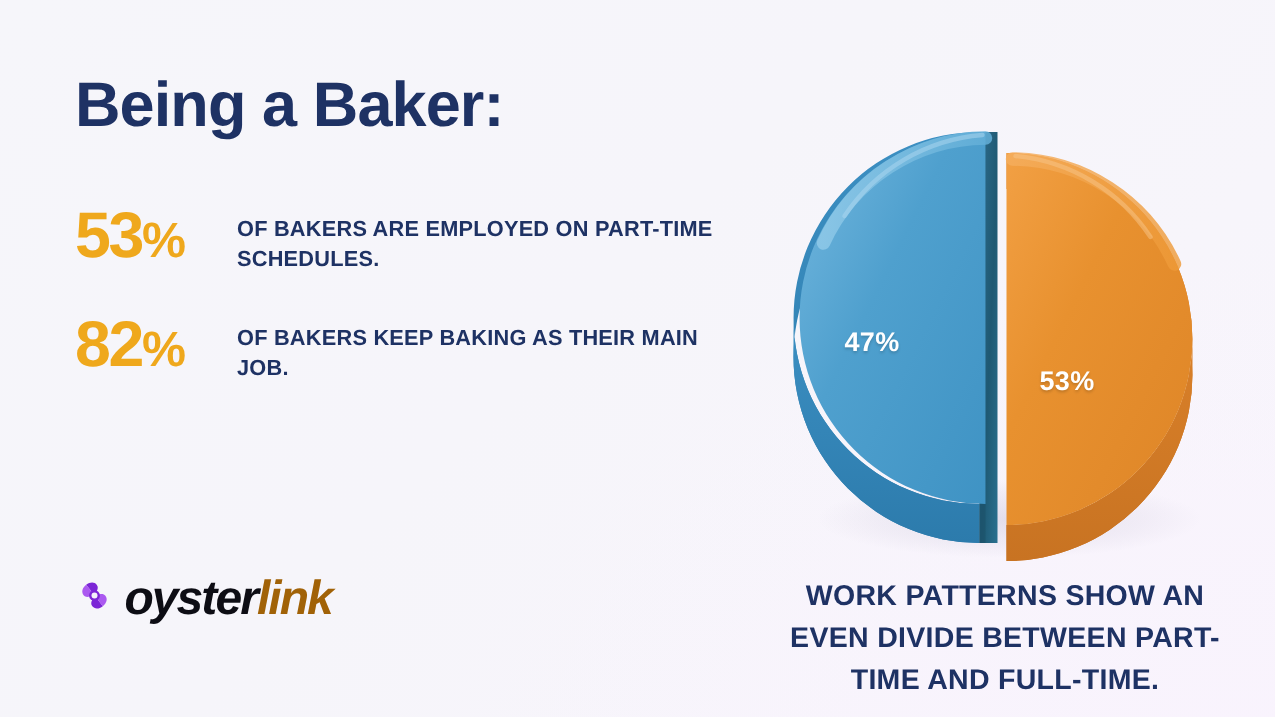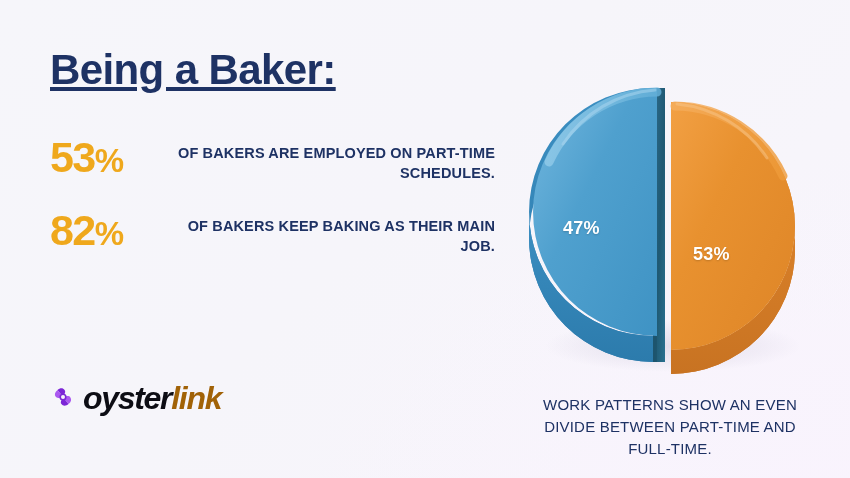--- a/index.html
+++ b/index.html
@@ -13,33 +13,33 @@
       linear-gradient(135deg, #F6F6FA 0%, #F6F5FA 45%, #F8F5FC 100%);
     position:relative;
   }
 
   
   #left-col {
     position:absolute; left:50px; top:46px; width:445px;
   }
 
   .title-line { font-size:42px; font-weight:bold; line-height:1.16; letter-spacing:-0.6px; }
-  .title-1 { color:#1E3264;text-decoration:underline; }
+  .title-1 { color:#1E3264; }
   .title-2 { color:#EFA81C; }
 
   #stats-block { margin-top:42px; }
   .stat-row { display:flex; align-items:flex-start; margin-bottom:26px; }
   .stat-pct {
     color:#EFA81C; font-weight:bold; font-size:43px; line-height:0.96;
     letter-spacing:-1.6px; width:108px; flex:0 0 108px; white-space:nowrap;
   }
   .stat-pct .sym { font-size:33px; letter-spacing:-1px; }
   .stat-text {
     color:#1E3264; font-size:14.5px; font-weight:bold; line-height:1.42;
-    letter-spacing:0.15px; padding-top:6px; text-transform:uppercase;text-align:right;
+    letter-spacing:0.15px; padding-top:6px; text-transform:uppercase;
   }
 
   
   #logo-block { position:absolute; left:50px; top:382px; width:300px; }
   #logo-row { display:flex; align-items:center;font-style:italic; }
   #oyster-icon { width:26px; height:26px; flex:0 0 26px; margin-right:7px; margin-top:-3px; }
   .logo-word { font-size:32px; font-weight:bold; letter-spacing:-1.3px; line-height:1; }
   .logo-oyster { color:#0D0D14; }
   .logo-link { color:#a16207; }
   #logo-tagline {
@@ -53,22 +53,22 @@
   #pie-svg { display:block; width:330px; height:300px; }
 
   .pie-label {
     position:absolute; color:#FFFFFF; font-size:18px; font-weight:bold;
     letter-spacing:0.2px; text-shadow:0 1px 2px rgba(0,0,0,0.18);
   }
   #pie-label-blue   { left:58px; top:140px; }
   #pie-label-orange { left:188px; top:166px; }
 
   #chart-caption {
-    margin-top:16px; text-align:center; color:#1E3264;
-    font-size:15px; font-weight:normal; line-height:1.48;
+    margin-top:6px; text-align:center; color:#1E3264;
+    font-size:19px; font-weight:bold; line-height:1.48;
     letter-spacing:0.2px; text-transform:uppercase; padding:0 18px;
   }
 </style>
 </head>
 <body>
 
 <div id="left-col">
 
   <div>
     <div class="title-line title-1">Being a Baker:</div>

